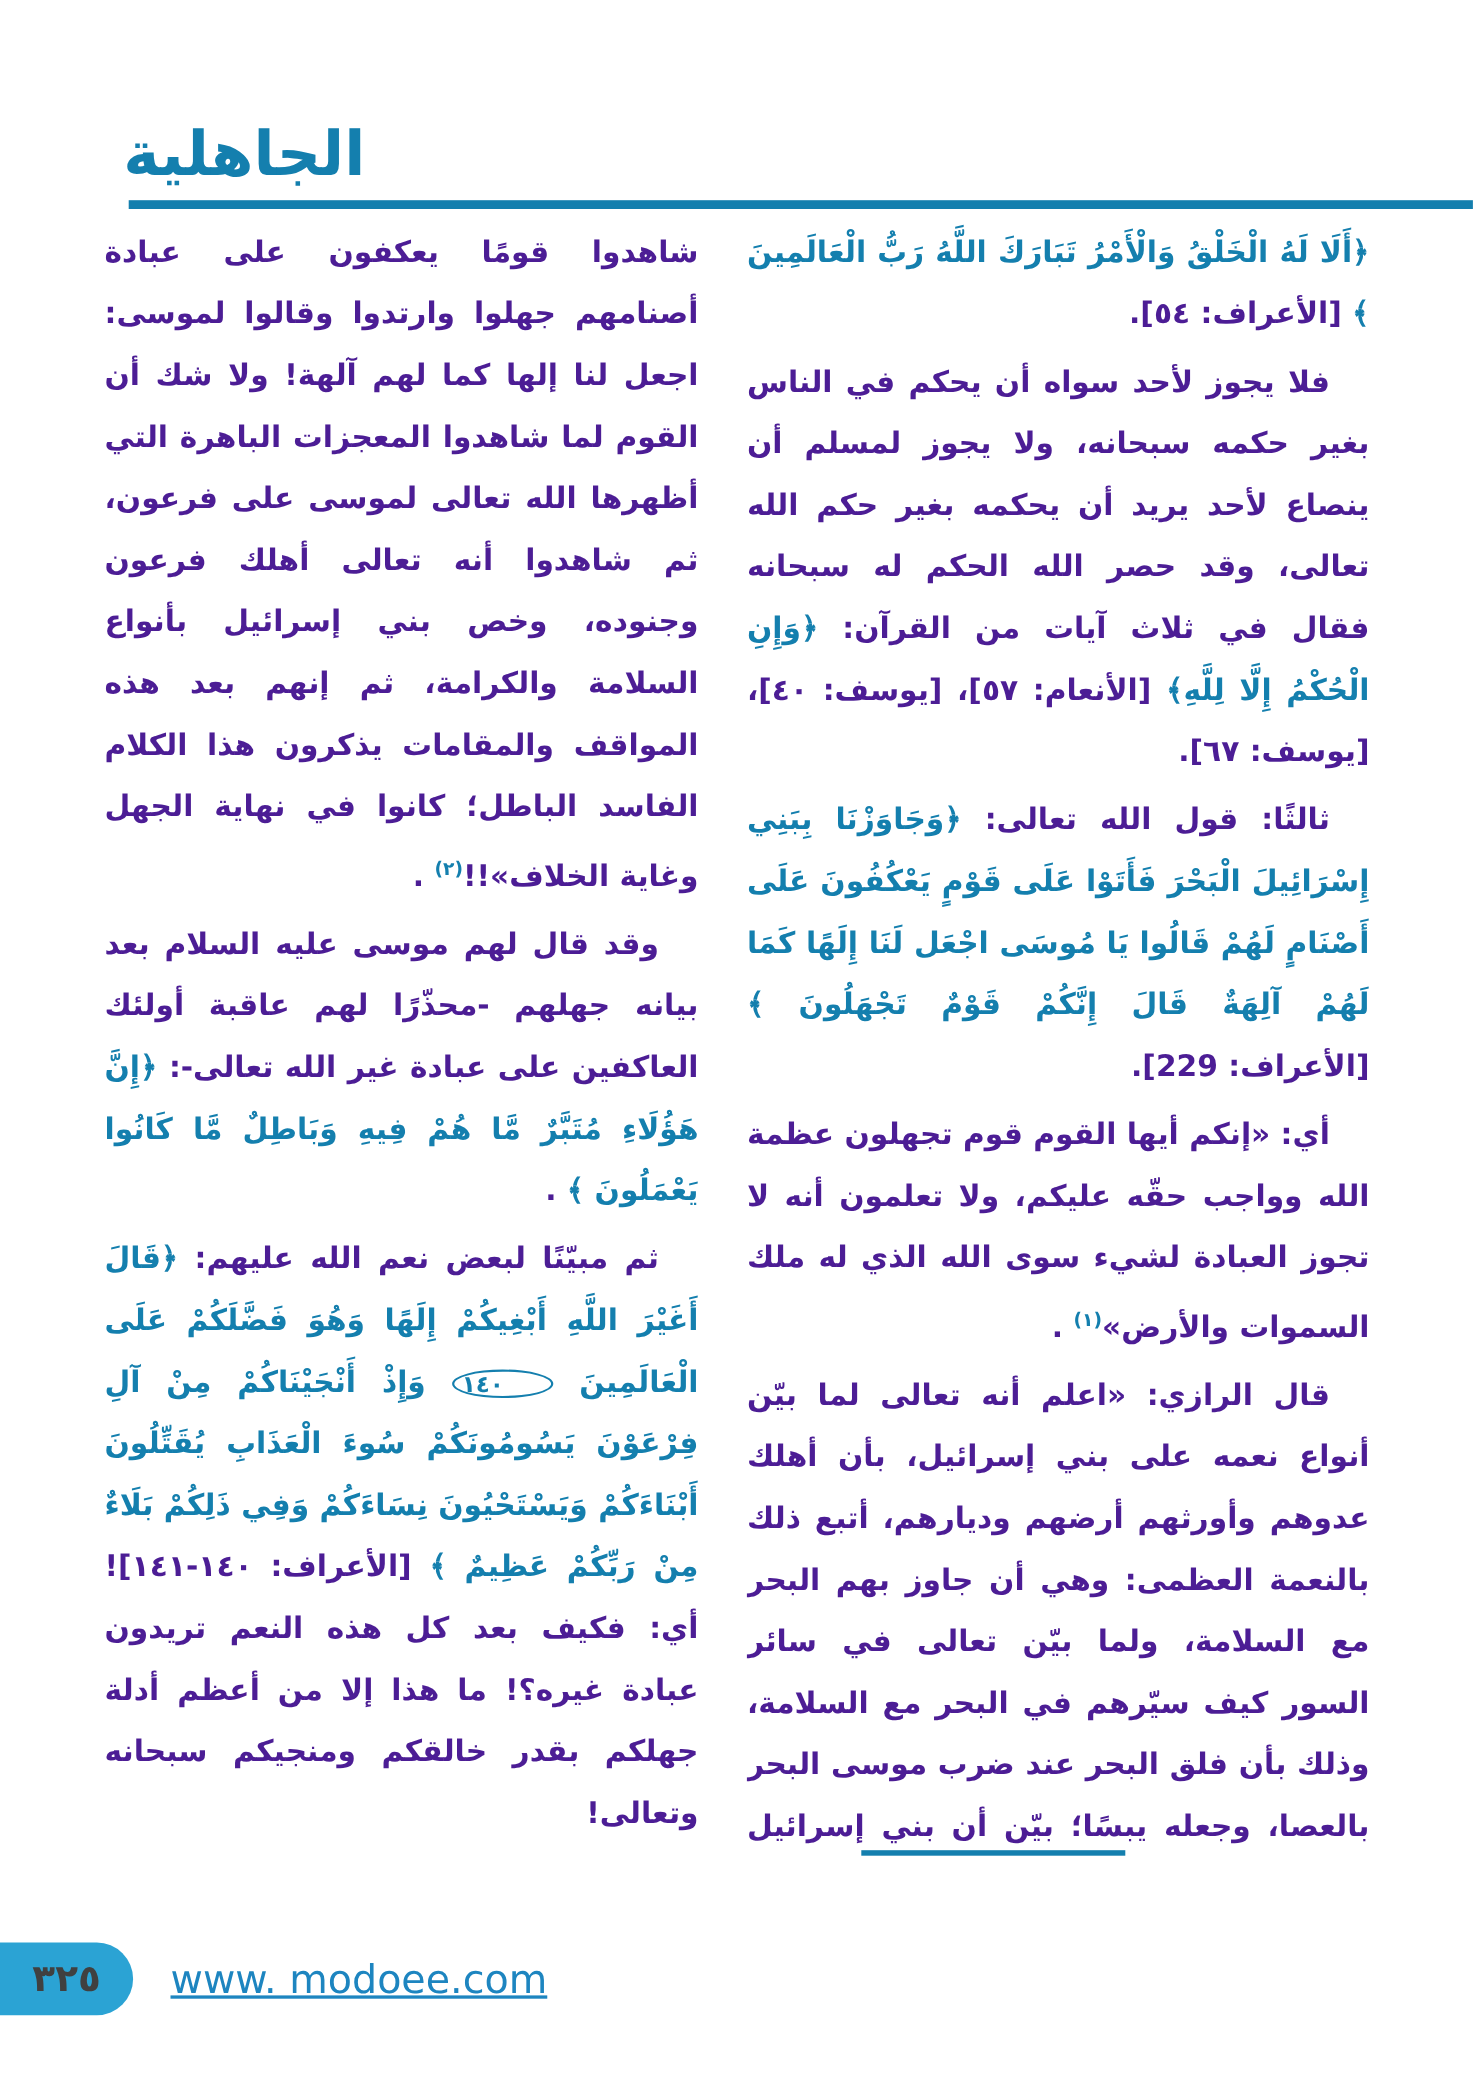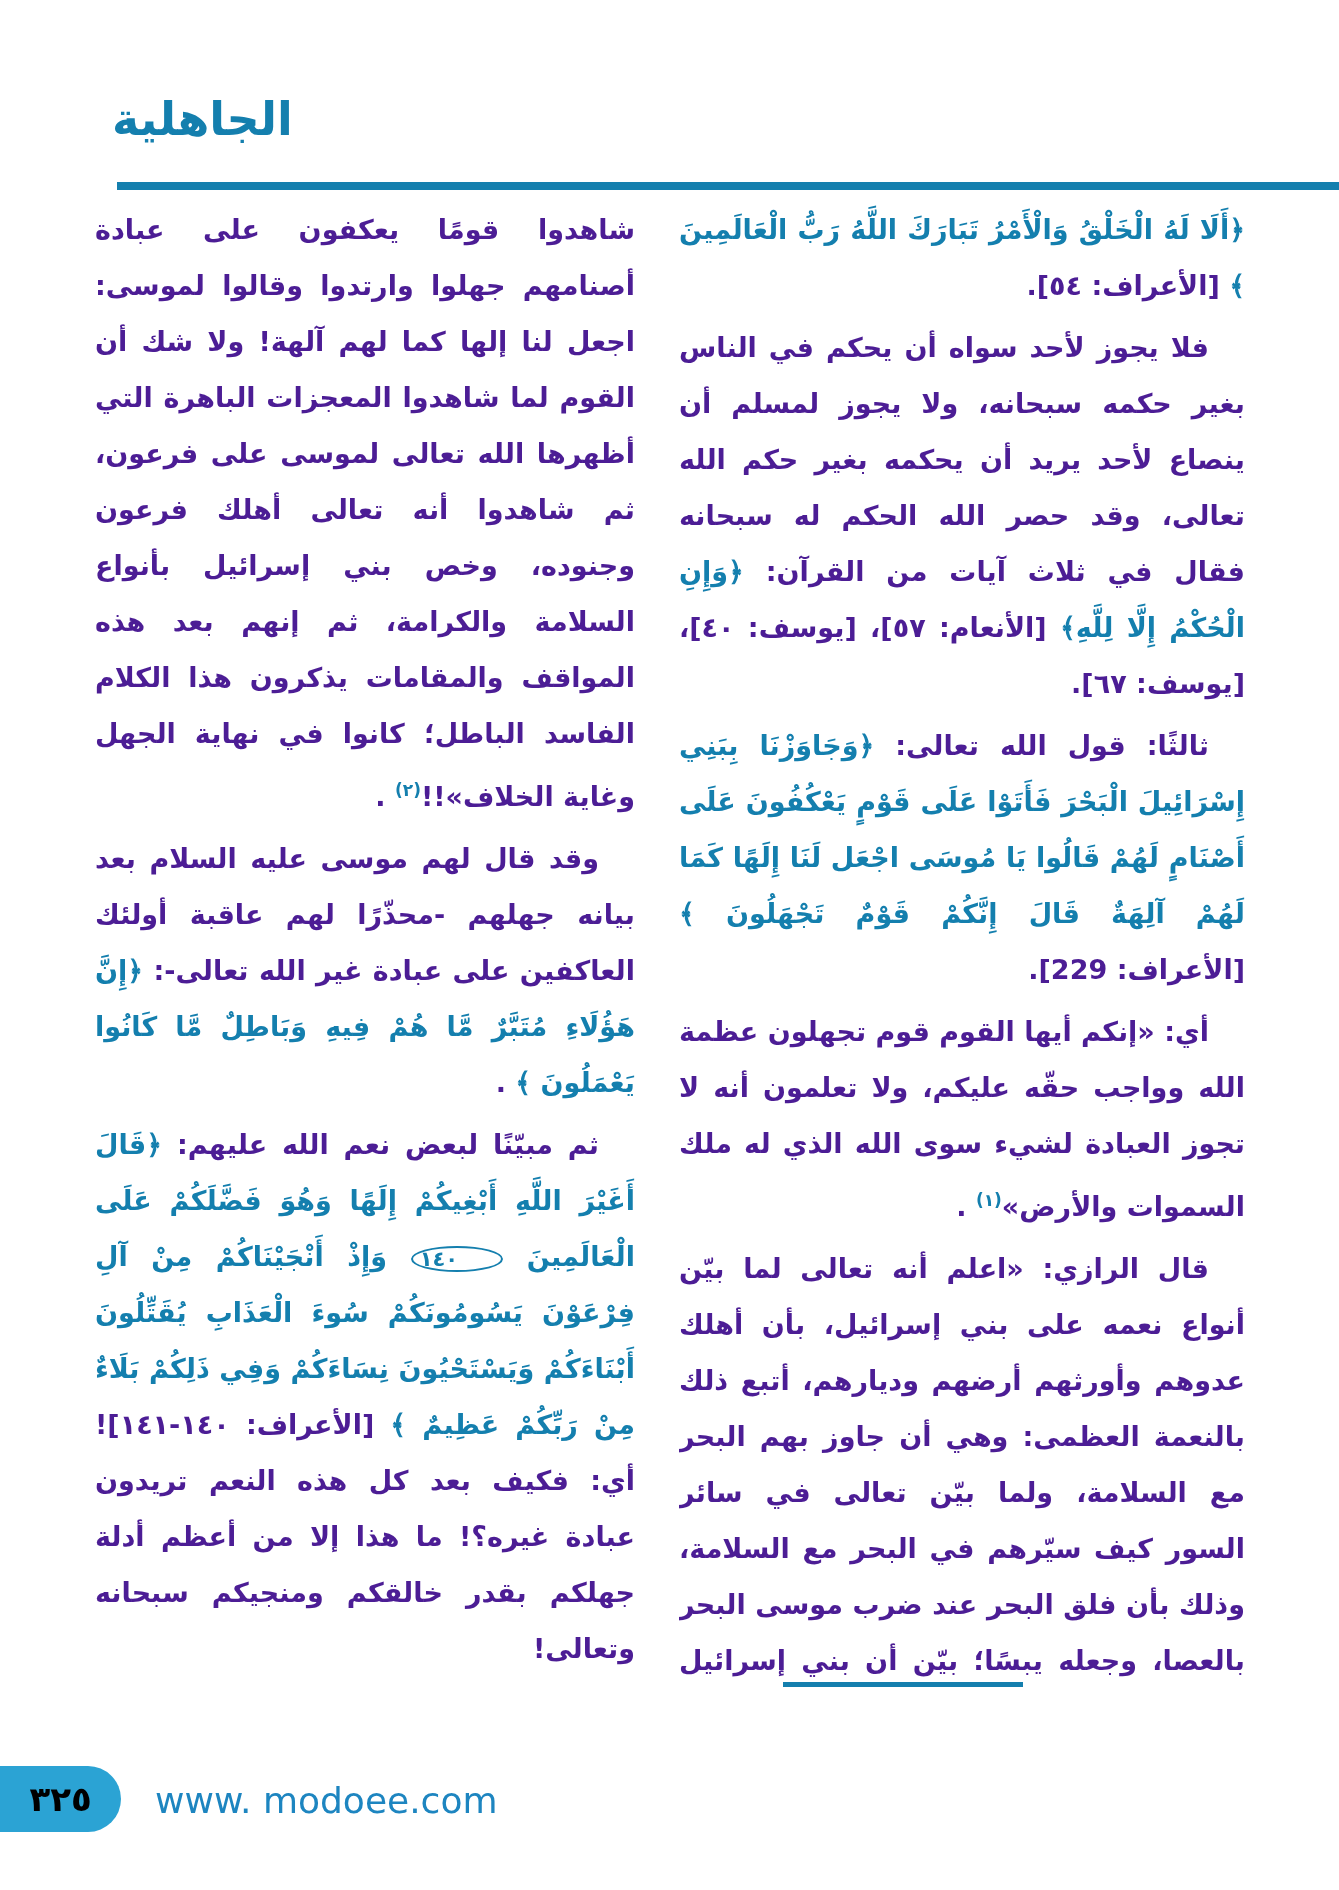--- a/index.html
+++ b/index.html
@@ -7,22 +7,22 @@
     width: 1339px; height: 1890px;
     background: #ffffff;
     font-family: "DejaVu Sans", sans-serif;
     position: relative;
     overflow: hidden;
   }
   .page { position: absolute; inset: 0; direction: rtl; }
 
   
   .header-title {
-    position: absolute; top: 92px; left: 112px;
-    font-size: 46px; font-weight: bold;
+    position: absolute; top: 108px; left: 112px;
+    font-size: 56px; font-weight: bold;
     color: var(--accent);
     direction: rtl;
   }
   .header-rule {
     position: absolute; top: 182px; left: 117px; right: 0;
     height: 8px; background: var(--accent);
   }
 
   
   .columns {
@@ -77,30 +77,31 @@
 
   .footnote-left { top: 1686px; right: 739px; width: 480px; }
   .footnote-left .sep { width: 330px; margin-right: 6px; }
 
   
   .page-badge {
     position: absolute; left: 0; top: 1766px;
     width: 121px; height: 66px;
     background: var(--badge);
     border-radius: 0 33px 33px 0;
-    color: #000000;
+    color: #404040;
     display: flex; align-items: center; justify-content: center;
     font-size: 34px; font-weight: bold;
     direction: rtl;
   }
   .website {
     position: absolute; left: 155px; top: 1780px;
     color: var(--link);
     font-size: 36px;
     direction: ltr;
+    text-decoration: underline;
   }
 </style>
 </head>
 <body>
 
 <div class="page">
 
   <div class="header-title">الجاهلية</div>
 
   <div class="header-rule"></div>

